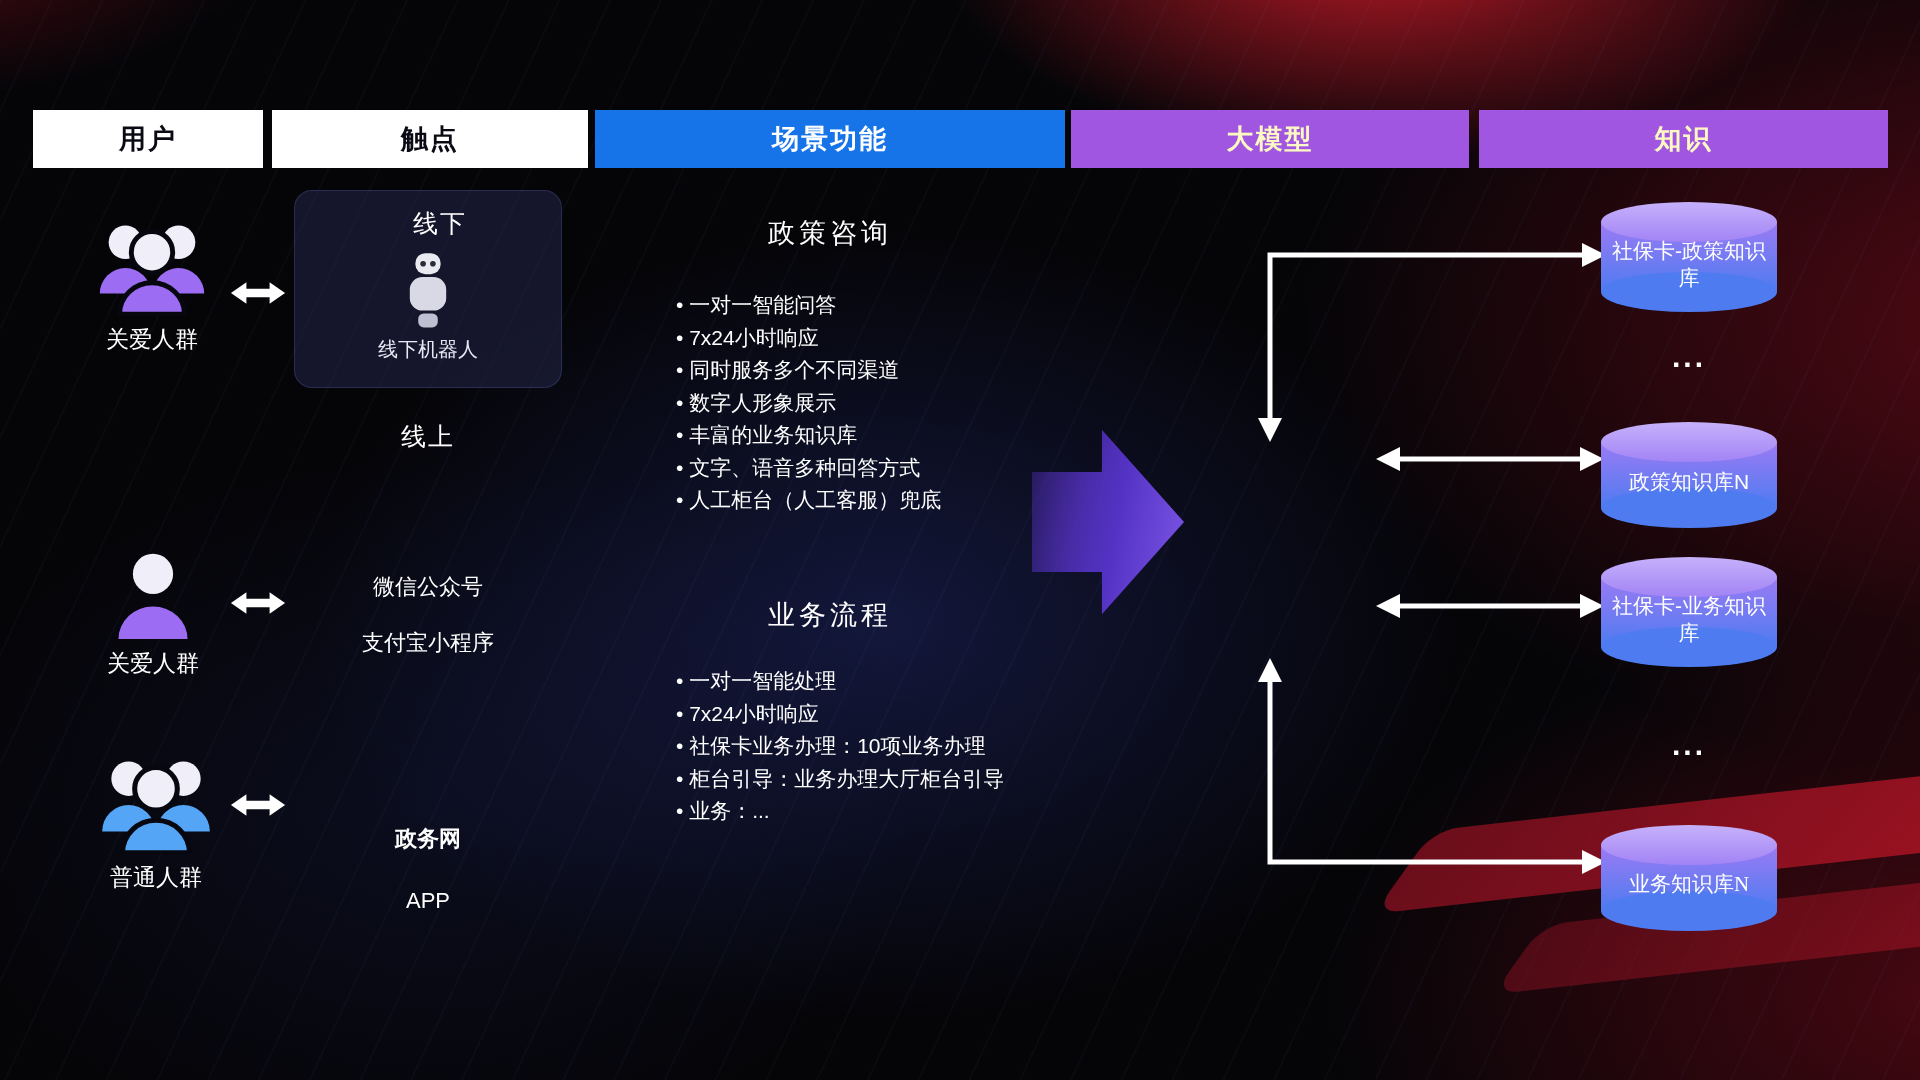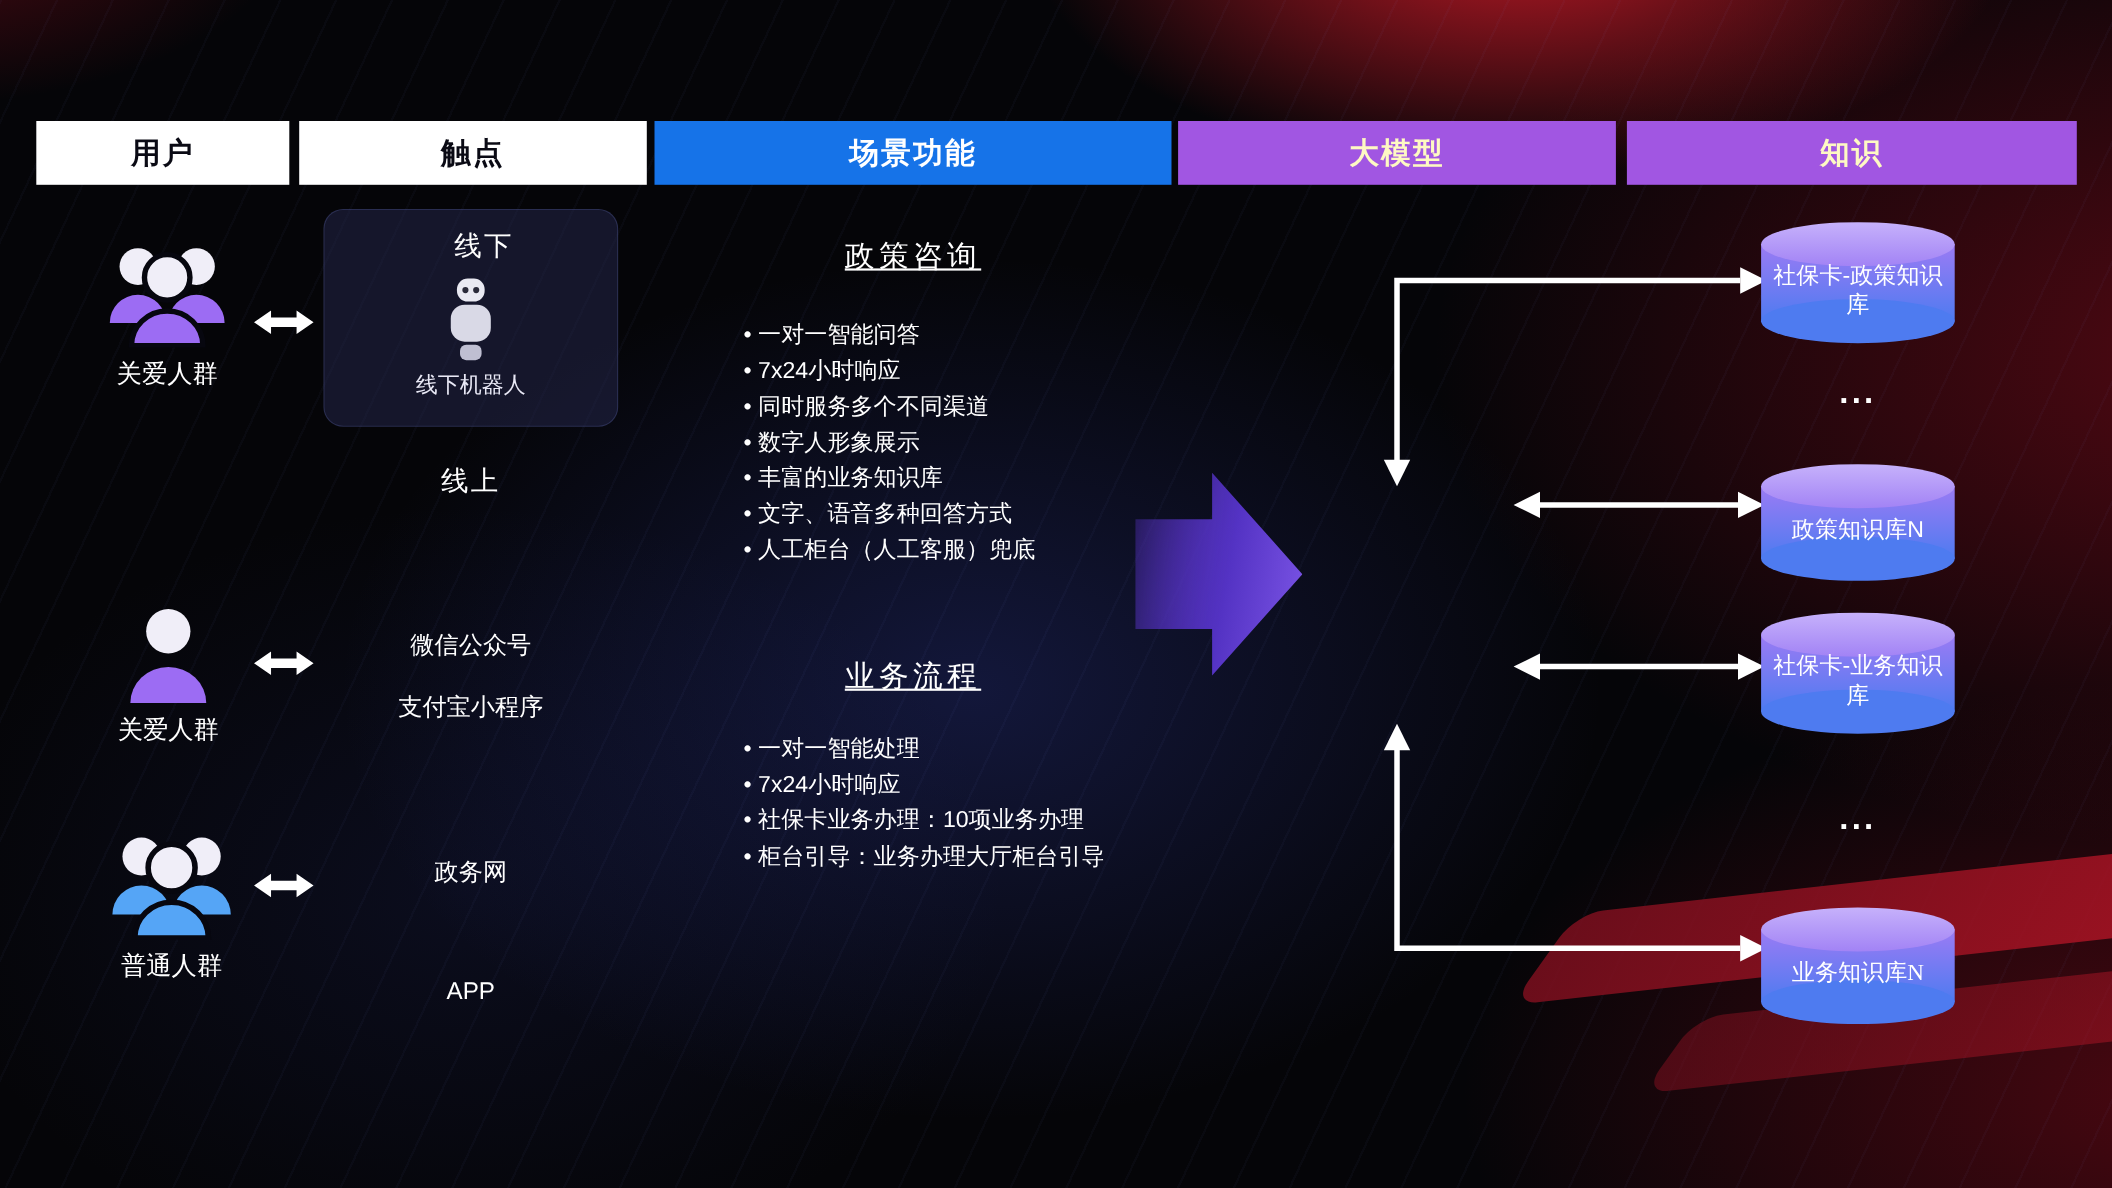--- a/index.html
+++ b/index.html
@@ -63,25 +63,25 @@
   #ua3 { left:229px; top:790px; }
 
   
   .offline-box { position:absolute; z-index:3; left:294px; top:190px; width:268px; height:198px;
     background:rgba(38,40,78,.5); border:1px solid rgba(120,130,220,.22); border-radius:18px; text-align:center; }
   .offline-title { font-size:25px; margin-top:16px; letter-spacing:2px;padding-left:24px; }
   .robot-wrap { margin:8px auto 2px; height:86px; display:flex; align-items:center; justify-content:center; }
   .offline-sub { font-size:20px; color:#e9e9f6; }
   .online-title { position:absolute; z-index:3; left:294px; width:268px; top:420px; text-align:center; font-size:25px; letter-spacing:2px; }
   .tp { position:absolute; z-index:3; left:294px; width:268px; text-align:center; font-size:22px; }
-  #tp0 { top:572px; } #tp1 { top:628px; } #tp2 { top:778px; } #tp3 { top:888px; }
+  #tp0 { top:572px; } #tp1 { top:628px; } #tp2 { top:824px;font-weight:bold; } #tp3 { top:888px; }
 
   
   .scene-title { position:absolute; z-index:3; left:595px; width:470px; text-align:center;
-    font-size:27px; letter-spacing:4px;text-decoration:underline; }
+    font-size:27px; letter-spacing:4px; }
   #scene1-title { top:215px; }
   #scene2-title { top:597px; }
   .bullets { position:absolute; z-index:3; left:676px; list-style:none; font-size:21px; line-height:32.5px; }
   .bullets li::before { content:"•  "; }
   #bullets1 { top:289px; }
   #bullets2 { top:665px; }
 
   
   .flow-arrow { position:absolute; z-index:2; left:1032px; top:426px; width:152px; height:192px;
     background: linear-gradient(100deg, rgba(70,40,160,.25), #5433c4 55%, #7e57e8);
@@ -197,20 +197,21 @@
     <li>文字、语音多种回答方式</li>
     <li>人工柜台（人工客服）兜底</li>
   </ul>
 
   <div class="scene-title" id="scene2-title">业务流程</div>
   <ul class="bullets" id="bullets2">
     <li>一对一智能处理</li>
     <li>7x24小时响应</li>
     <li>社保卡业务办理：10项业务办理</li>
     <li>柜台引导：业务办理大厅柜台引导</li>
+    <li>业务：...</li>
   </ul>
 
   <div class="flow-arrow"></div>
 
 
   <svg class="connectors" viewBox="0 0 1920 1080">
     <g stroke="#ffffff" stroke-width="5" fill="none">
       <path d="M1270 420 L1270 255 L1582 255"></path>
       <path d="M1398 459 L1582 459"></path>
       <path d="M1398 606 L1582 606"></path>

